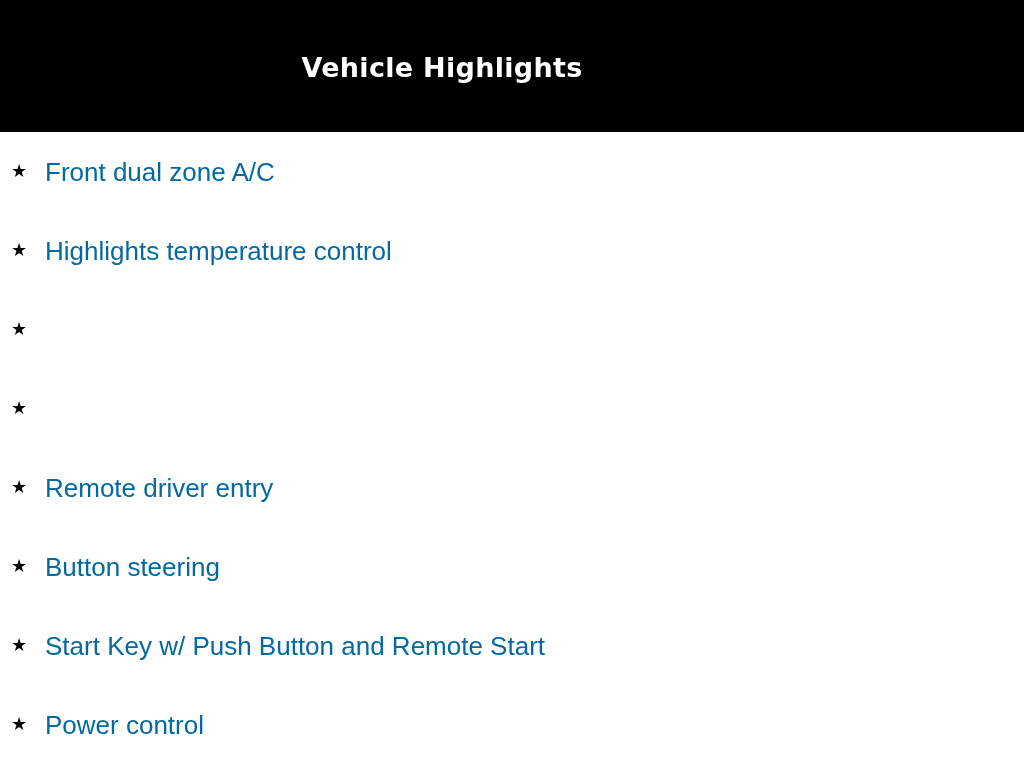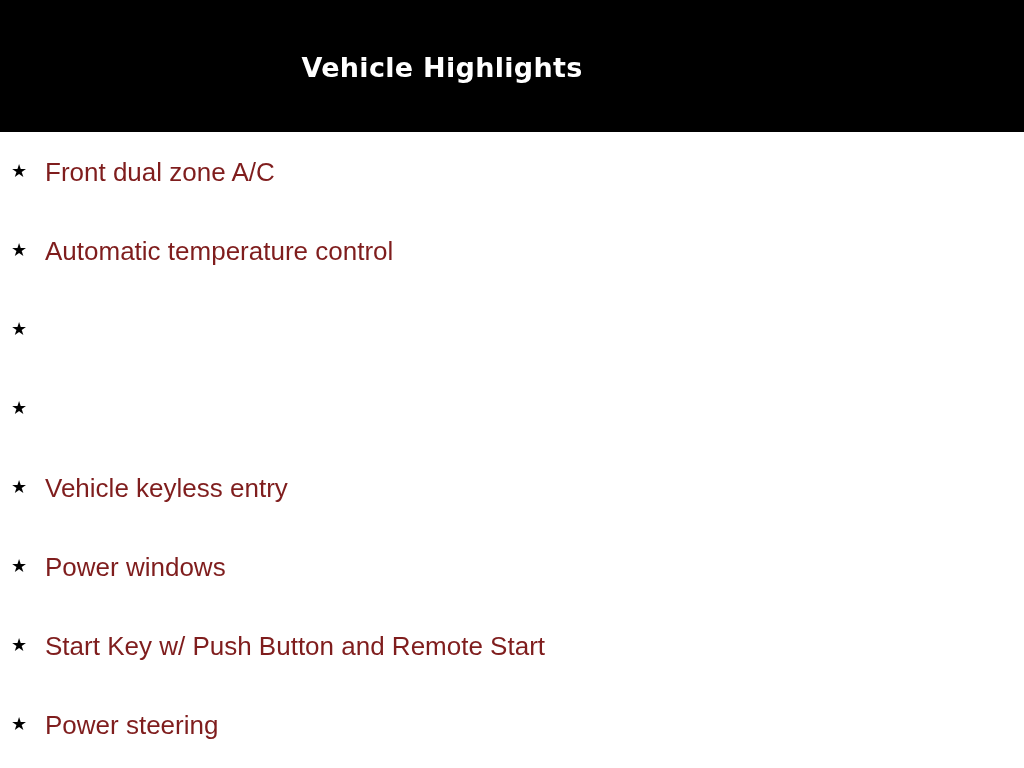--- a/index.html
+++ b/index.html
@@ -2,53 +2,53 @@
 <html><head>
   <meta charset="utf-8">
   <style>
     html, body { margin: 0; padding: 0; background: #ffffff; }
     body { width: 1024px; height: 768px; overflow: hidden; position: relative; font-family: "Liberation Sans", sans-serif; }
     .header { position: absolute; left: 0; top: 0; width: 1024px; height: 132px; background: #000000; }
     .title { position: absolute; left: 0; top: 50px; width: 884px; text-align: center; color: #ffffff; font-family: "DejaVu Sans", sans-serif; font-weight: bold; font-size: 27px; line-height: 36px; letter-spacing: 0.3px; }
     .list { position: absolute; left: 0; top: 152px; width: 1024px; margin: 0; padding: 0; list-style: none; }
     .item { position: relative; height: 79px; }
     .star { position: absolute; left: 11px; top: 4px; font-size: 18px; line-height: 30px; color: #000; font-family: "DejaVu Sans", sans-serif; }
-    .label { position: absolute; left: 45px; top: 4px; font-size: 26px; line-height: 32px; color: #7f1d1d; white-space: nowrap; }
+    .label { position: absolute; left: 45px; top: 4px; font-size: 26px; line-height: 32px; color: #0369a1; white-space: nowrap; }
   </style>
 </head>
 <body>
 
 <div class="header">
   <div class="title">Vehicle Highlights</div>
 </div>
 
 <ul class="list">
   <li class="item">
     <span class="star">★</span>
     <span class="label">Front dual zone A/C</span>
   </li>
   <li class="item">
     <span class="star">★</span>
-    <span class="label">Automatic temperature control</span>
+    <span class="label">Highlights temperature control</span>
   </li>
   <li class="item">
     <span class="star">★</span>
   </li>
   <li class="item">
     <span class="star">★</span>
   </li>
   <li class="item">
     <span class="star">★</span>
-    <span class="label">Vehicle keyless entry</span>
+    <span class="label">Remote driver entry</span>
   </li>
   <li class="item">
     <span class="star">★</span>
-    <span class="label">Power windows</span>
+    <span class="label">Button steering</span>
   </li>
   <li class="item">
     <span class="star">★</span>
     <span class="label">Start Key w/ Push Button and Remote Start</span>
   </li>
   <li class="item">
     <span class="star">★</span>
-    <span class="label">Power steering</span>
+    <span class="label">Power control</span>
   </li>
 </ul>
 
 </body></html>

